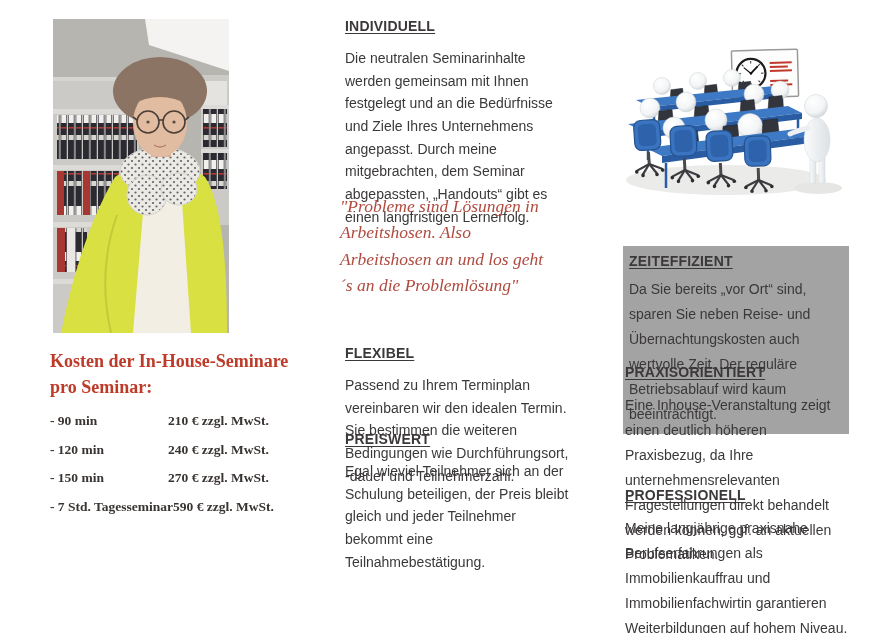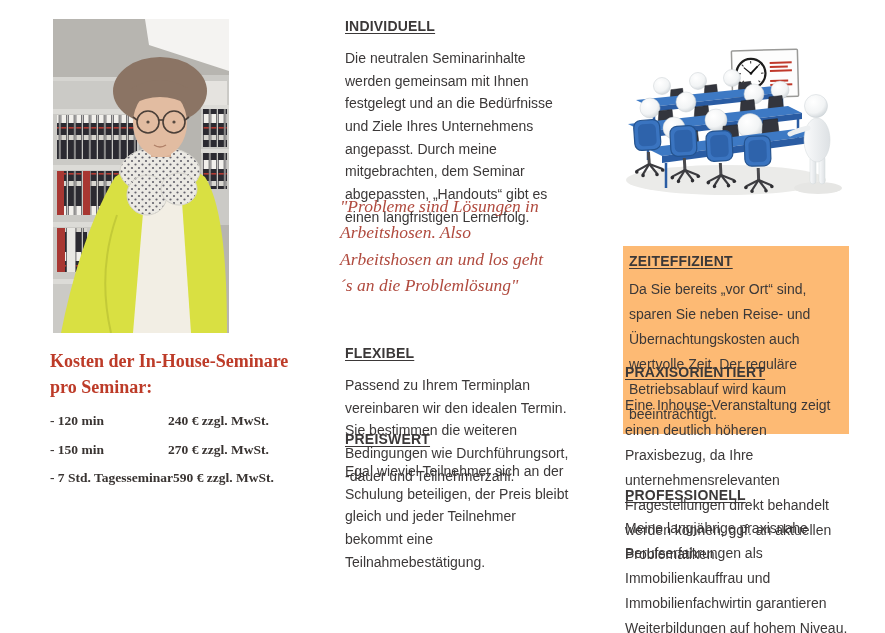--- a/index.html
+++ b/index.html
@@ -41,21 +41,21 @@
     font-family:"Liberation Serif", serif; font-style:italic;
     font-size:17.5px; line-height:1.5; color:#b04a3e;
   }
   #sec-flexibel { left:345px; top:345px; }
   #sec-preiswert { left:345px; top:431px; }
 
   
   #classroom { left:622px; top:40px; width:222px; height:162px; }
   #sec-zeiteffizient {
     left:623px; top:246px; width:226px;
-    background:#fdba74; padding:7px 4px 8px 6px;
+    background:#a3a3a3; padding:7px 4px 8px 6px;
   }
   #sec-zeiteffizient .body-text { margin-top:8px; }
   #sec-praxisorientiert { left:625px; top:364px; width:224px; }
   #sec-professionell { left:625px; top:487px; width:224px; }
   .rcol .body-text { line-height:1.78; }
 </style>
 </head>
 <body>
 
 <div class="abs photo">
@@ -123,20 +123,24 @@
       <circle cx="95" cy="103" r="1.6" fill="#574a40"></circle>
       <circle cx="121" cy="103" r="1.6" fill="#574a40"></circle>
       <path d="M 101,126 Q 107,130 113,126" stroke="#b08068" stroke-width="1.5" fill="none"></path>
     </g>
   </svg>
 </div>
 
 <div class="abs pricing">
   <div class="pricing-title">Kosten der In-House-Seminare pro Seminar:</div>
   <div class="price-rows">
+    <div class="price-row">
+      <span class="price-label">- 90 min</span>
+      <span class="price-value">210 € zzgl. MwSt.</span>
+    </div>
     <div class="price-row">
       <span class="price-label">- 120 min</span>
       <span class="price-value">240 € zzgl. MwSt.</span>
     </div>
     <div class="price-row">
       <span class="price-label">- 150 min</span>
       <span class="price-value">270 € zzgl. MwSt.</span>
     </div>
     <div class="price-row">
       <span class="price-label">- 7 Std. Tagesseminar</span>

